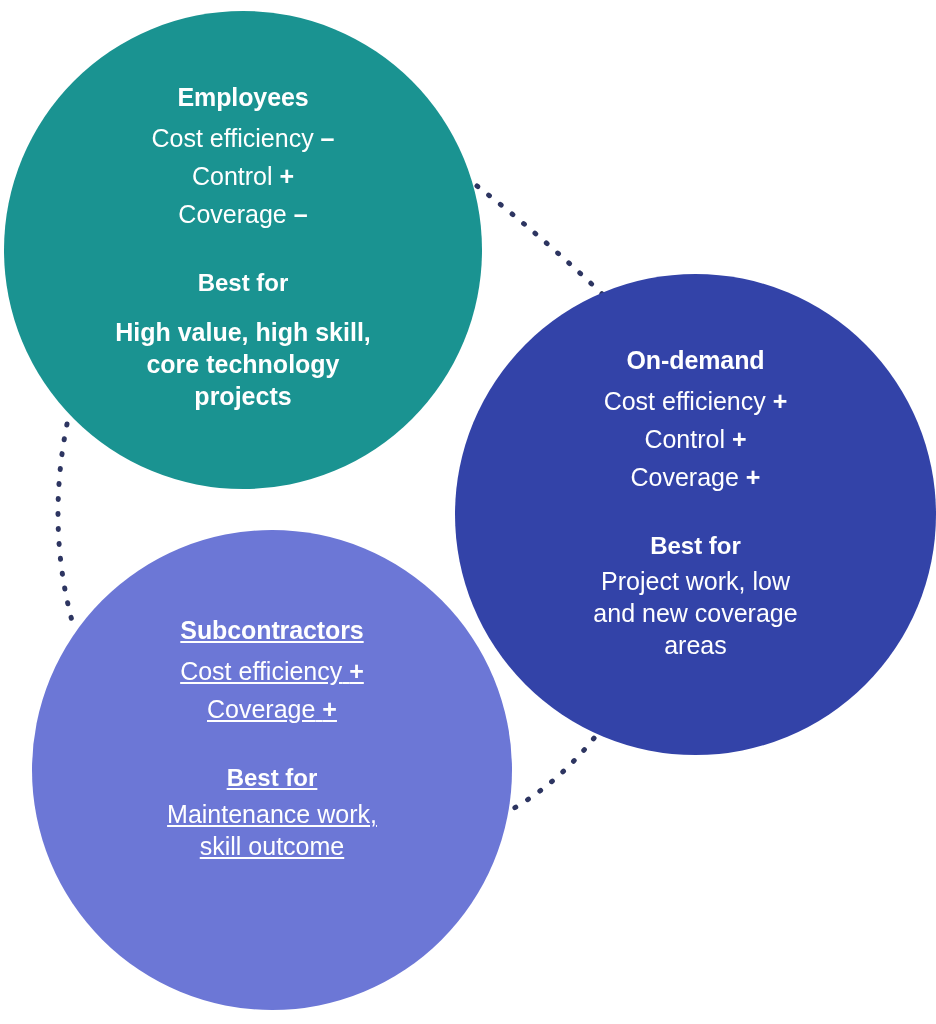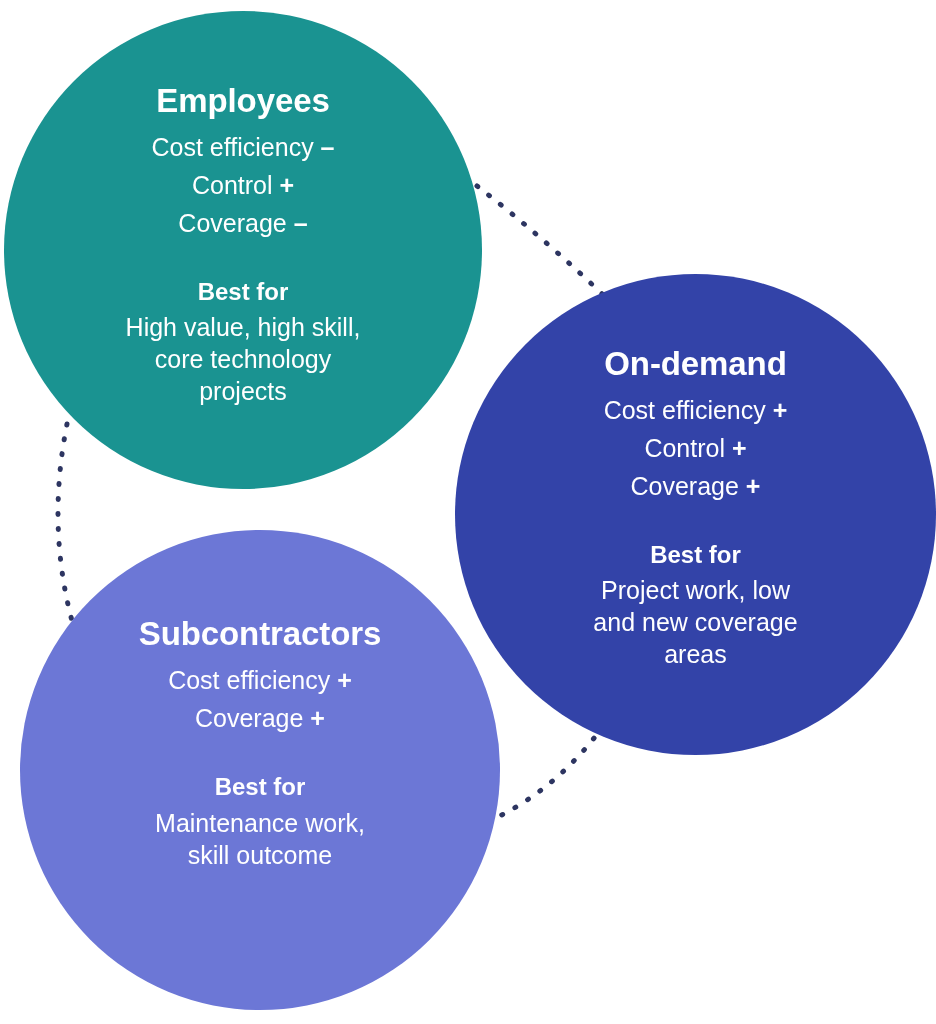--- a/index.html
+++ b/index.html
@@ -31,21 +31,21 @@
     box-sizing: border-box;
     display: flex;
     flex-direction: column;
     align-items: center;
     justify-content: flex-start;
     color: #ffffff;
     text-align: center;
   }
   .bubble-title {
     font-weight: bold;
-    font-size: 33px;
+    font-size: 25px;
     line-height: 1.12;
     letter-spacing: -0.1px;
     margin: 0;
   }
   .attr-list {
     margin: 0;
     padding: 0;
     list-style: none;
     text-align: center;
   }
@@ -74,43 +74,44 @@
   #bubble-employees {
     left: 4px;
     top: 11px;
     width: 478px;
     height: 478px;
     background: #1a9391;
     padding-top: 72px;
   }
   #bubble-employees .attr-list { margin-top: 8px; }
   #bubble-employees .best-for-label { margin-top: 34px; }
-  #bubble-employees .best-for-text { margin-top: 2px; }
+  #bubble-employees .best-for-text { margin-top: 16px; font-weight: bold; }
 
   
   #bubble-ondemand {
     left: 455px;
     top: 274px;
     width: 481px;
     height: 481px;
     background: #3343a8;
     padding-top: 72px;
   }
   #bubble-ondemand .attr-list { margin-top: 8px; }
   #bubble-ondemand .best-for-label { margin-top: 34px; }
   #bubble-ondemand .best-for-text { margin-top: 2px; }
 
   
   #bubble-subcontractors {
-    left: 20px;
+    left: 32px;
     top: 530px;
     width: 480px;
     height: 480px;
     background: #6c77d6;
     padding-top: 86px;
+    text-decoration: underline;
   }
   #bubble-subcontractors .attr-list { margin-top: 8px; }
   #bubble-subcontractors .best-for-label { margin-top: 34px; }
   #bubble-subcontractors .best-for-text { margin-top: 3px; }
 </style>
 </head>
 <body>
 
 <div id="stage" style="background: rgb(255, 255, 255);">
 

